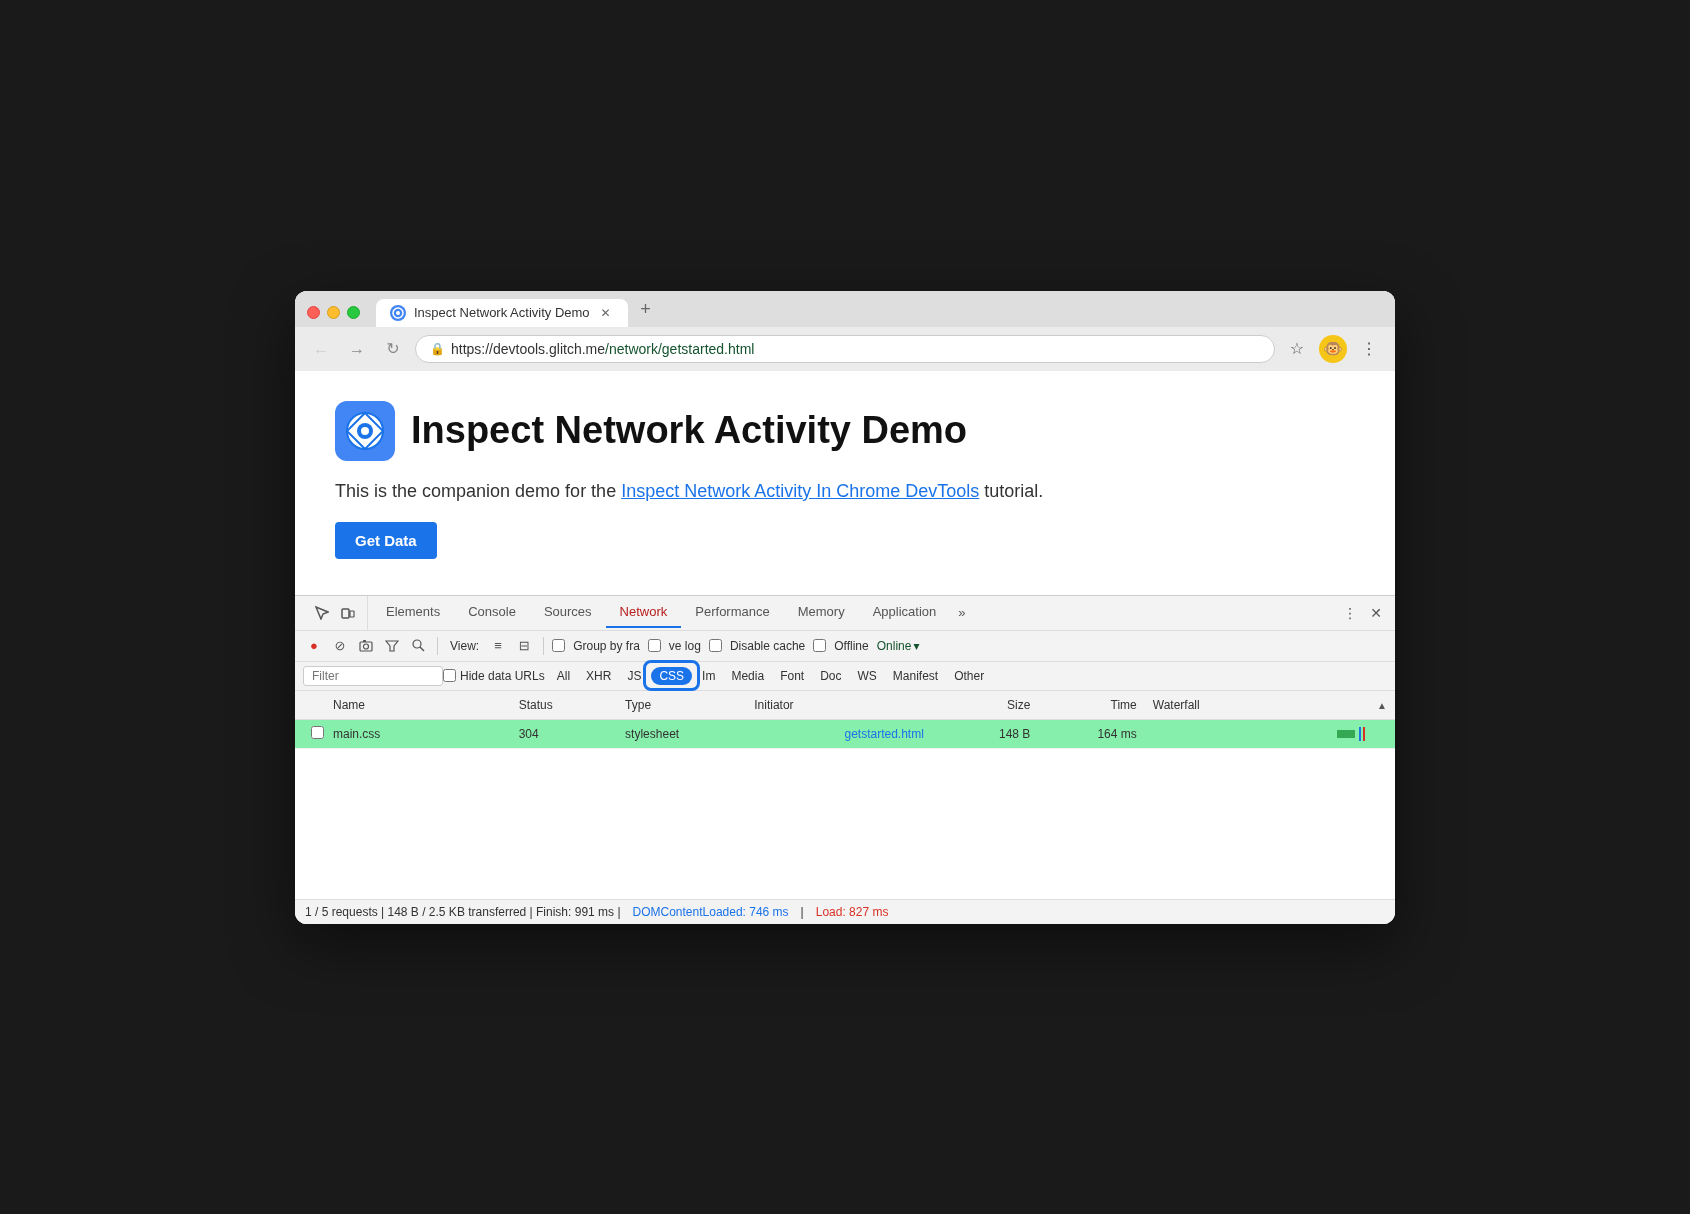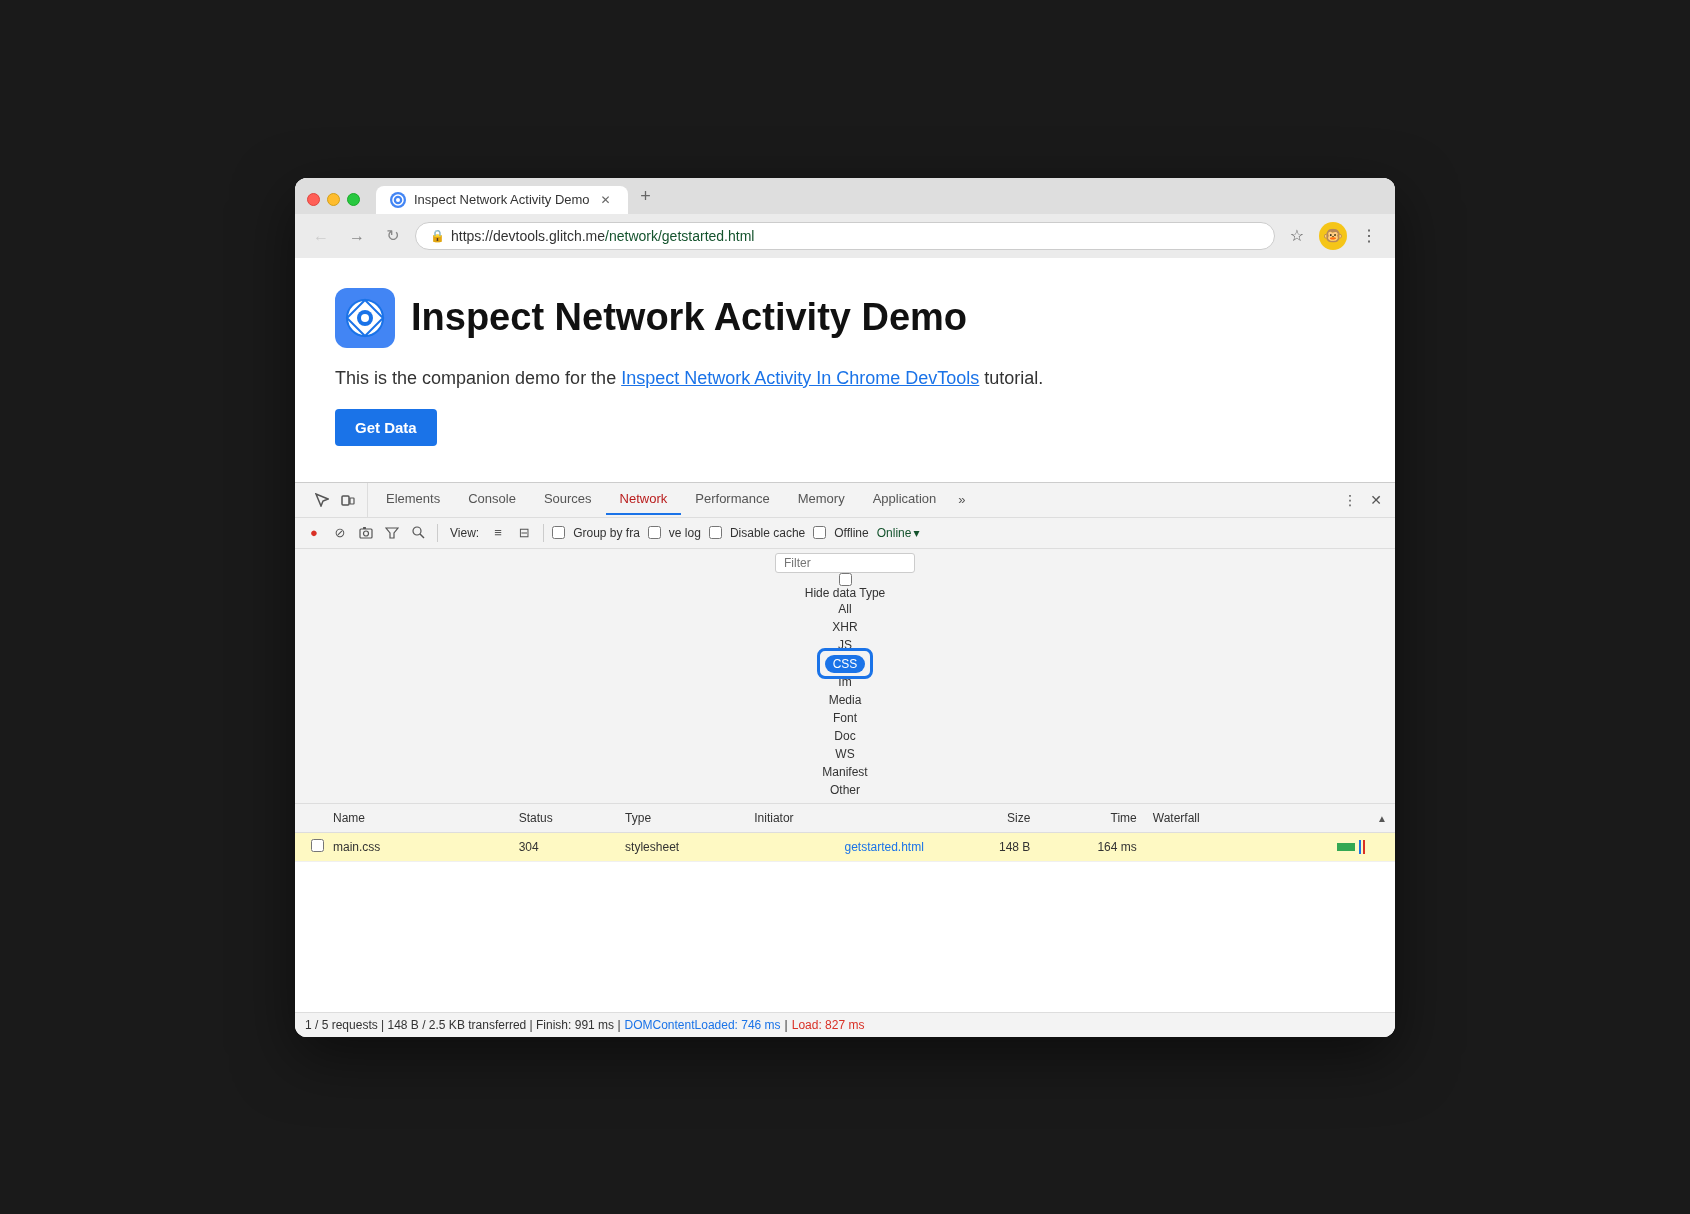--- a/index.html
+++ b/index.html
@@ -310,21 +310,20 @@
       height: 13px;
       cursor: pointer;
     }
     
     .filter-bar {
       display: flex;
       align-items: center;
       padding: 4px 8px;
       background: #f3f3f3;
       border-bottom: 1px solid #ddd;
-      flex-direction: column;
     }
     .filter-input {
       background: #fff;
       border: 1px solid #ccc;
       border-radius: 3px;
       padding: 2px 8px;
       font-size: 12px;
       width: 140px;
       color: #333;
     }
@@ -337,21 +336,21 @@
       background: transparent;
       border: none;
     }
     .filter-type-btn.active {
       background: #1a73e8;
       color: #fff;
       border-radius: 12px;
     }
     
     .network-table {
-      background: #fef9c3;
+      background: #86efac;
       font-size: 12px;
     }
     .nt-header-row {
       display: flex;
       background: #f3f3f3;
       border-bottom: 1px solid #ddd;
       padding: 4px 8px;
     }
     .nt-header-cell {
       font-size: 12px;
@@ -420,21 +419,21 @@
       color: #555;
     }
     
     .status-bar {
       background: #f3f3f3;
       border-top: 1px solid #ddd;
       padding: 5px 10px;
       font-size: 12px;
       color: #333;
       display: flex;
-      gap: 4px;
+      gap: 12px;
       align-items: flex-end;
     }
     .status-link-blue { color: #1a73e8; cursor: pointer; }
     .status-link-red { color: #d93025; cursor: pointer; }
     
     .online-dropdown {
       display: flex;
       align-items: center;
       gap: 2px;
       font-size: 12px;
@@ -569,21 +568,21 @@
       <span class="nt-label">Offline</span>
       <div class="online-dropdown">
         <span>Online</span>
         <span>▾</span>
       </div>
     </div>
 
     <div class="filter-bar">
       <input type="text" class="filter-input" placeholder="Filter" style="">
       <input type="checkbox" class="nt-checkbox" style="">
-      <span class="nt-label">Hide data Type</span>
+      <span class="nt-label">Hide data URLs</span>
       <button class="filter-type-btn">All</button>
       <button class="filter-type-btn">XHR</button>
       <button class="filter-type-btn">JS</button>
 
       <div style="position:relative; display:inline-block; margin: 0 2px;">
         <button class="filter-type-btn active" style="background:#1a73e8; color:#fff; border-radius:12px; position:relative; z-index:2;">CSS</button>
         <div style="position:absolute; border: 3px solid #1a73e8; border-radius:8px; top:-6px; left:-8px; right:-8px; bottom:-6px; pointer-events:none; z-index:1;"></div>
       </div>
       <button class="filter-type-btn">Im</button>
       <button class="filter-type-btn">Media</button>

